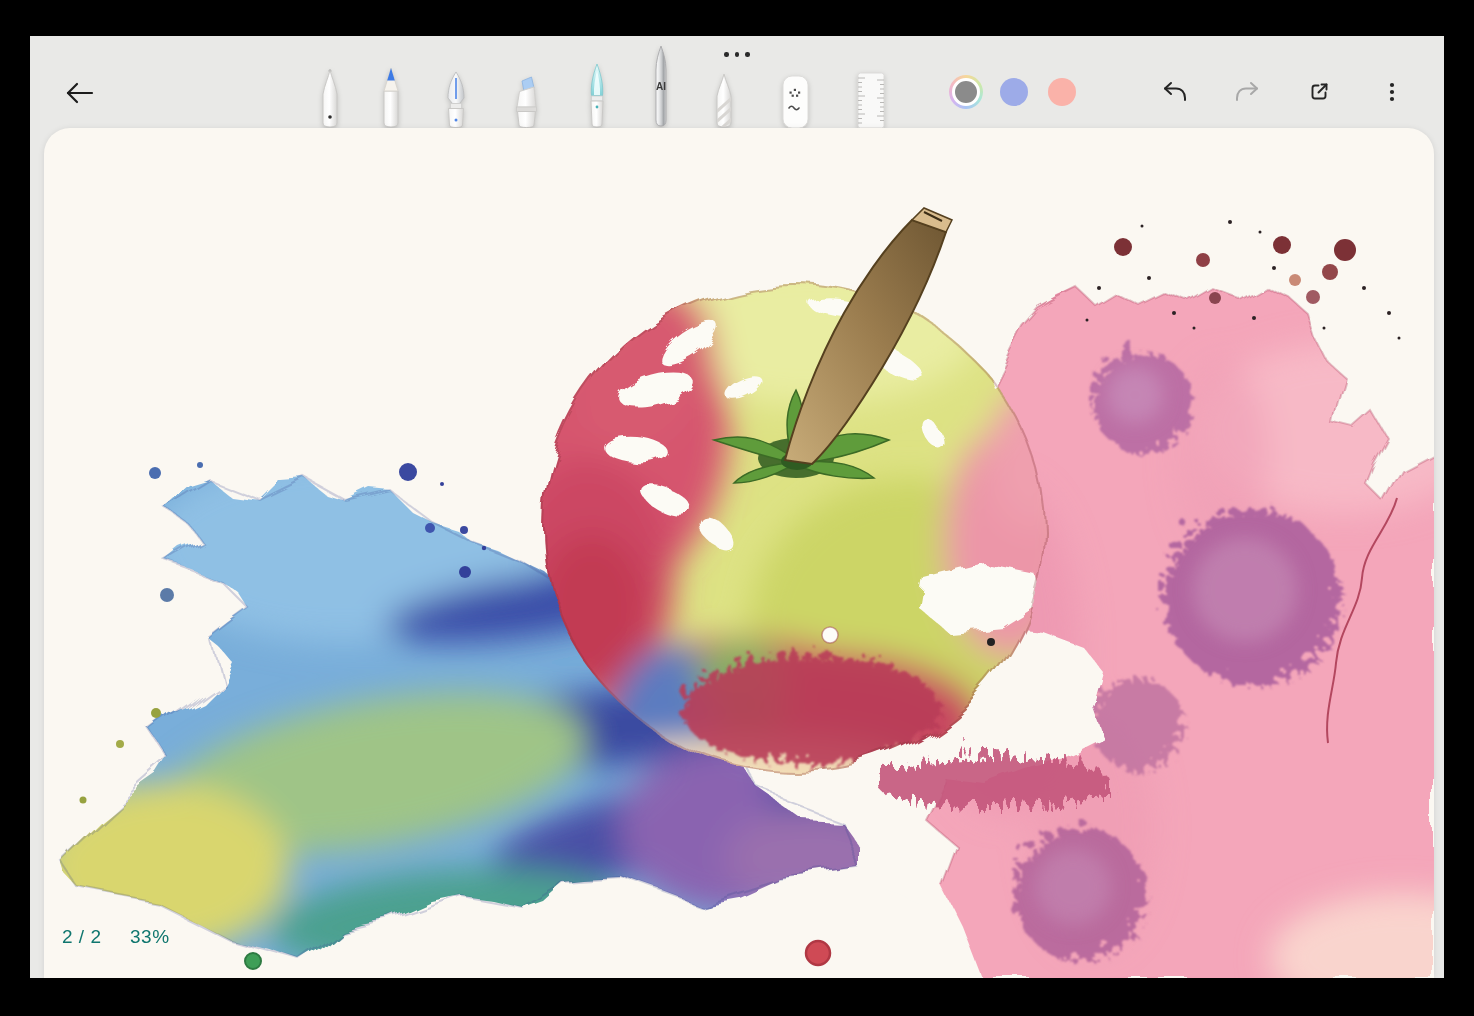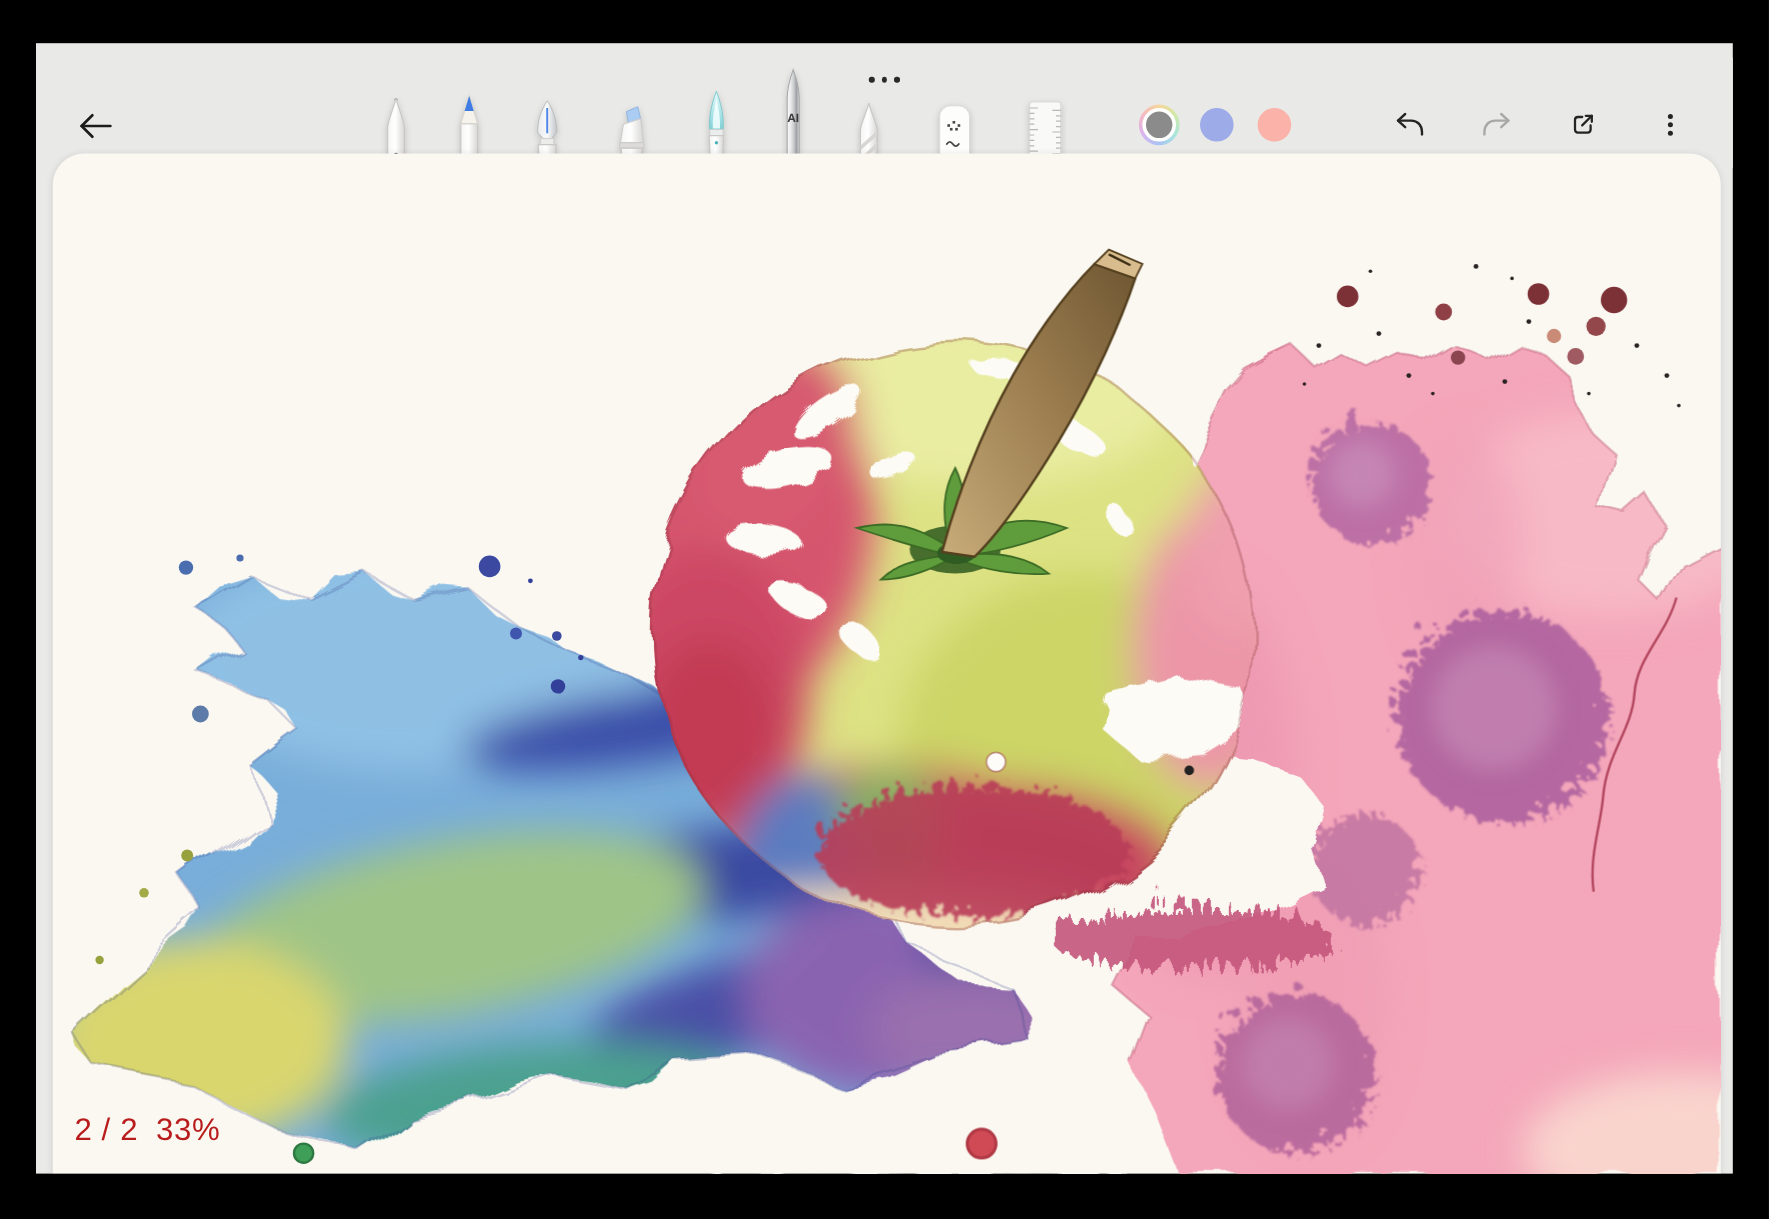--- a/index.html
+++ b/index.html
@@ -1,33 +1,33 @@
 <!DOCTYPE html>
 <html><head>
 <meta charset="utf-8">
 <style>
   html,body{margin:0;padding:0;background:#000;width:1474px;height:1016px;overflow:hidden;
             font-family:"Liberation Sans",sans-serif;}
   .app-window{position:absolute;left:30px;top:36px;width:1414px;height:942px;background:#e9e9e7;overflow:hidden;}
-  .top-bar{position:absolute;left:0;top:12px;width:100%;height:92px;background:#e9e9e7;padding-left:19px;}
+  .top-bar{position:absolute;left:0;top:0;width:100%;height:92px;background:#e9e9e7;padding-left:19px;}
   .icon-btn{position:absolute;width:44px;height:44px;border:none;background:transparent;padding:0;
             display:flex;align-items:center;justify-content:center;cursor:pointer;}
   .handle{position:absolute;left:694px;top:16px;display:flex;gap:6px;cursor:grab;}
   .handle i{width:4.5px;height:4.5px;border-radius:50%;background:#2a2a2a;display:block;}
   .tool{position:absolute;bottom:0;width:44px;border:none;background:transparent;padding:0;cursor:pointer;}
   .tool svg{display:block;filter:drop-shadow(0 2px 2.5px rgba(0,0,0,.18));}
   .swatch{position:absolute;border:none;padding:0;border-radius:50%;cursor:pointer;}
   .swatch-ring{width:34px;height:34px;border-radius:50%;
     background:conic-gradient(#f6d79a,#cfe9a8,#a9e6da,#a9c4f4,#d9b4ee,#f4b9c4,#f6d79a);
     display:flex;align-items:center;justify-content:center;}
   .swatch-core{width:22px;height:22px;border-radius:50%;border:3px solid #fff;}
   .canvas-card{position:absolute;left:14px;top:92px;width:1390px;height:850px;background:#fbf8f2;
                border-radius:26px 26px 0 0;overflow:hidden;box-shadow:0 1px 6px rgba(0,0,0,.10);}
   .canvas-card svg{display:block;}
-  .status{position:absolute;font-size:26px;color:#b91c1c;letter-spacing:.5px;user-select:none;}
+  .status{position:absolute;font-size:19px;color:#0f766e;letter-spacing:.5px;user-select:none;}
   .st-page{left:18px;top:798px;}
   .st-zoom{left:86px;top:798px;}
 </style>
 </head>
 <body>
 
 <svg width="0" height="0" style="position:absolute" aria-hidden="true">
   <defs>
     <linearGradient id="tgA" x1="0" y1="0" x2="1" y2="0">
       <stop offset="0" stop-color="#f5f5f4"></stop>

